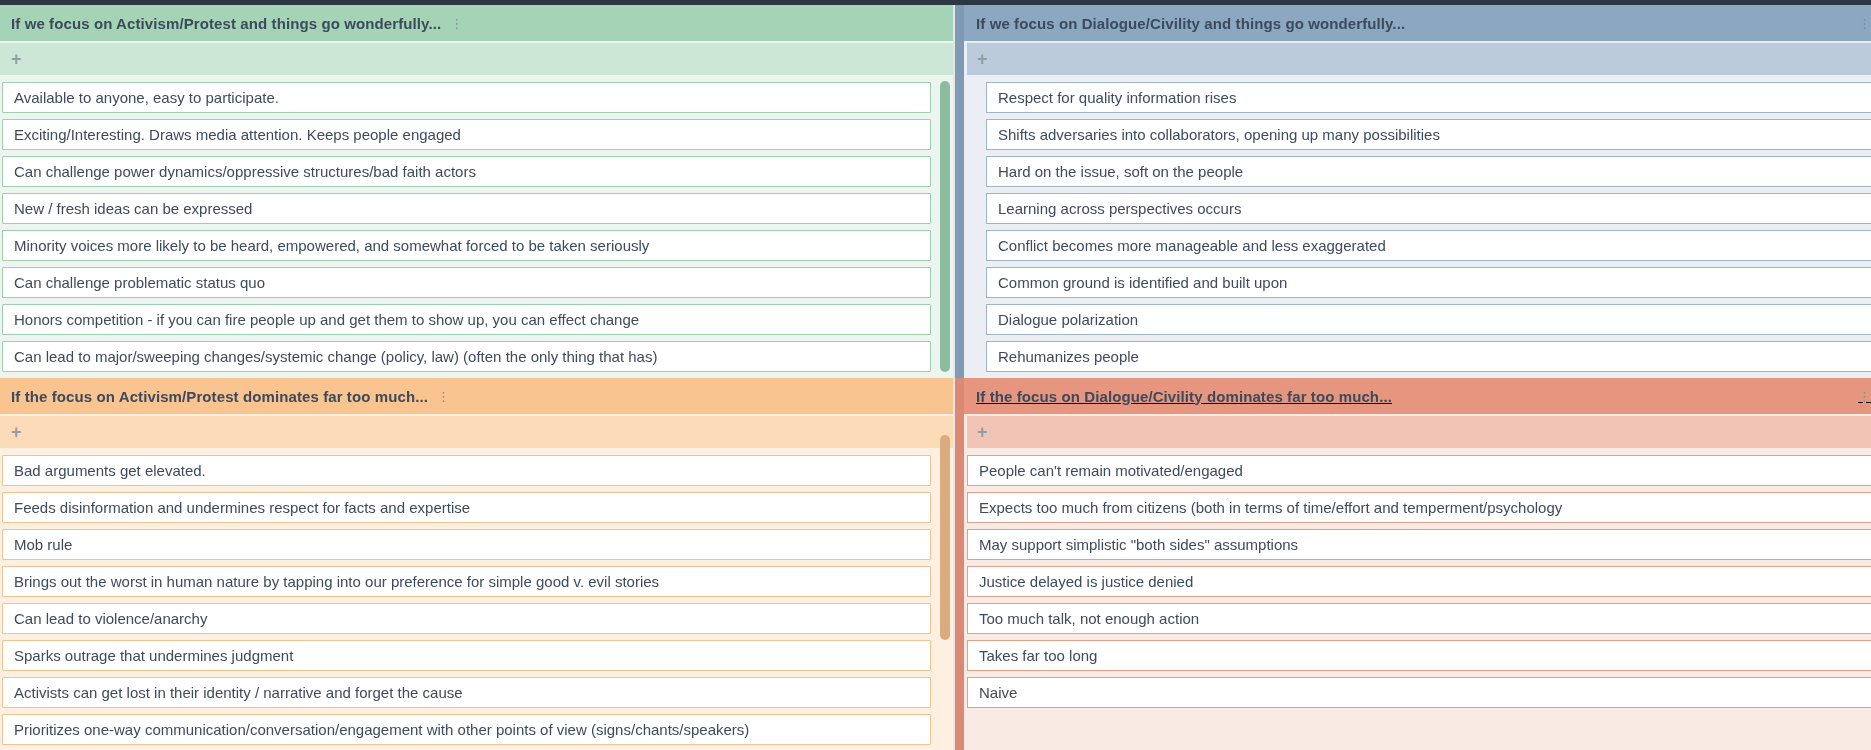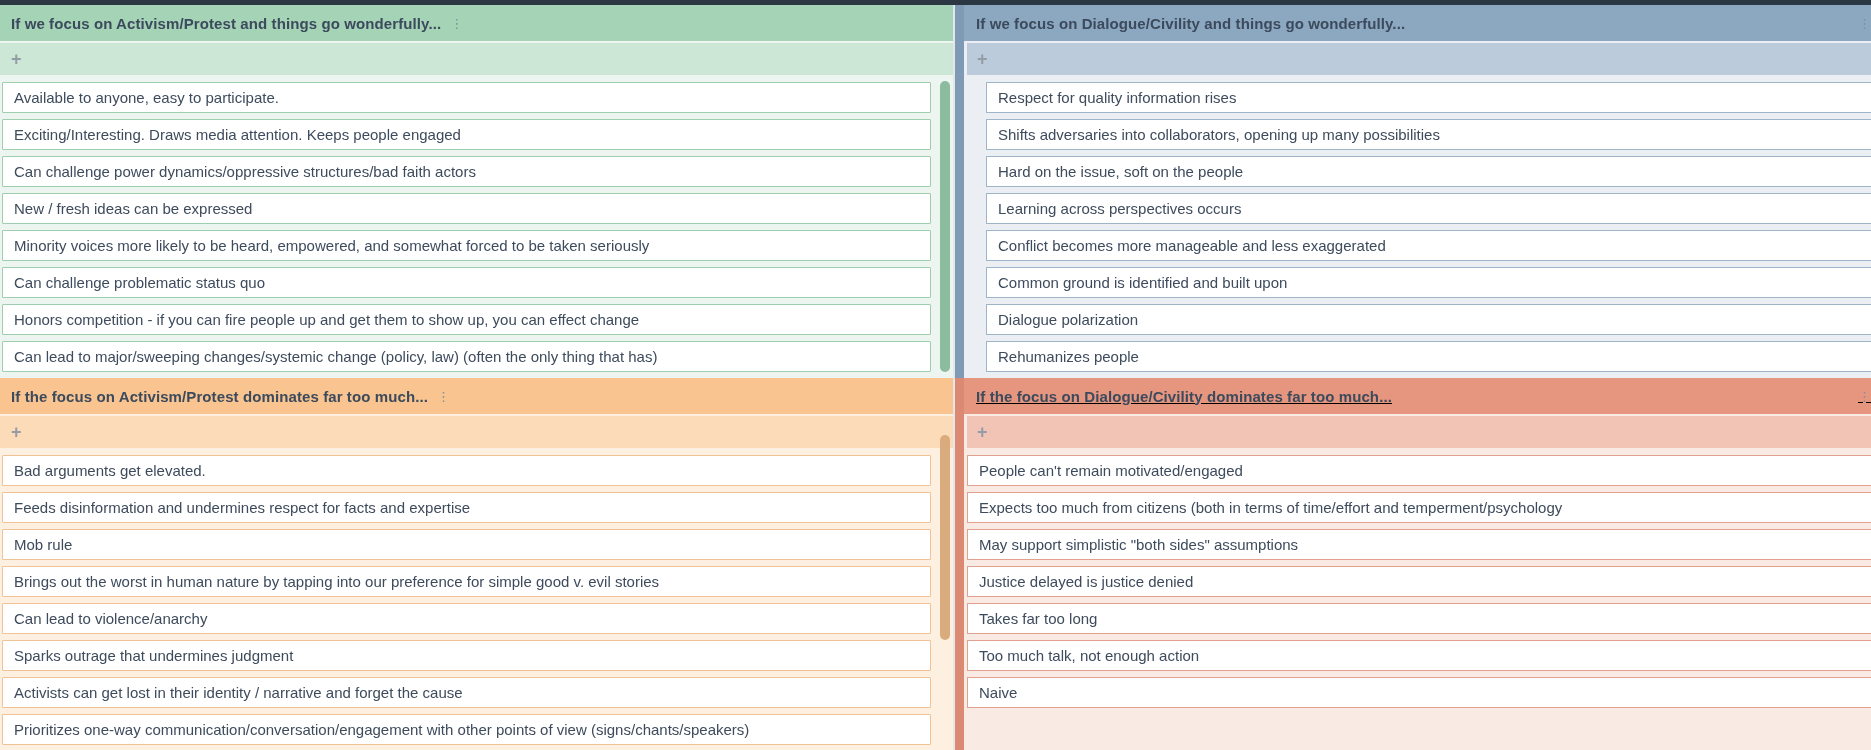--- a/index.html
+++ b/index.html
@@ -160,20 +160,20 @@
       </div>
       <div class="add-row">
         <span class="plus">+</span>
       </div>
       <div class="card-list">
 
       <div class="card"><span>People can't remain motivated/engaged</span></div>
           <div class="card"><span>Expects too much from citizens (both in terms of time/effort and temperment/psychology</span></div>
           <div class="card"><span>May support simplistic "both sides" assumptions</span></div>
           <div class="card"><span>Justice delayed is justice denied</span></div>
+          <div class="card"><span>Too much talk, not enough action</span></div>
           <div class="card"><span>Takes far too long</span></div>
-          <div class="card"><span>Too much talk, not enough action</span></div>
           <div class="card"><span>Naive</span></div>
         </div>
     </div>
   </div>
 
 </div>
 
 </body></html>

